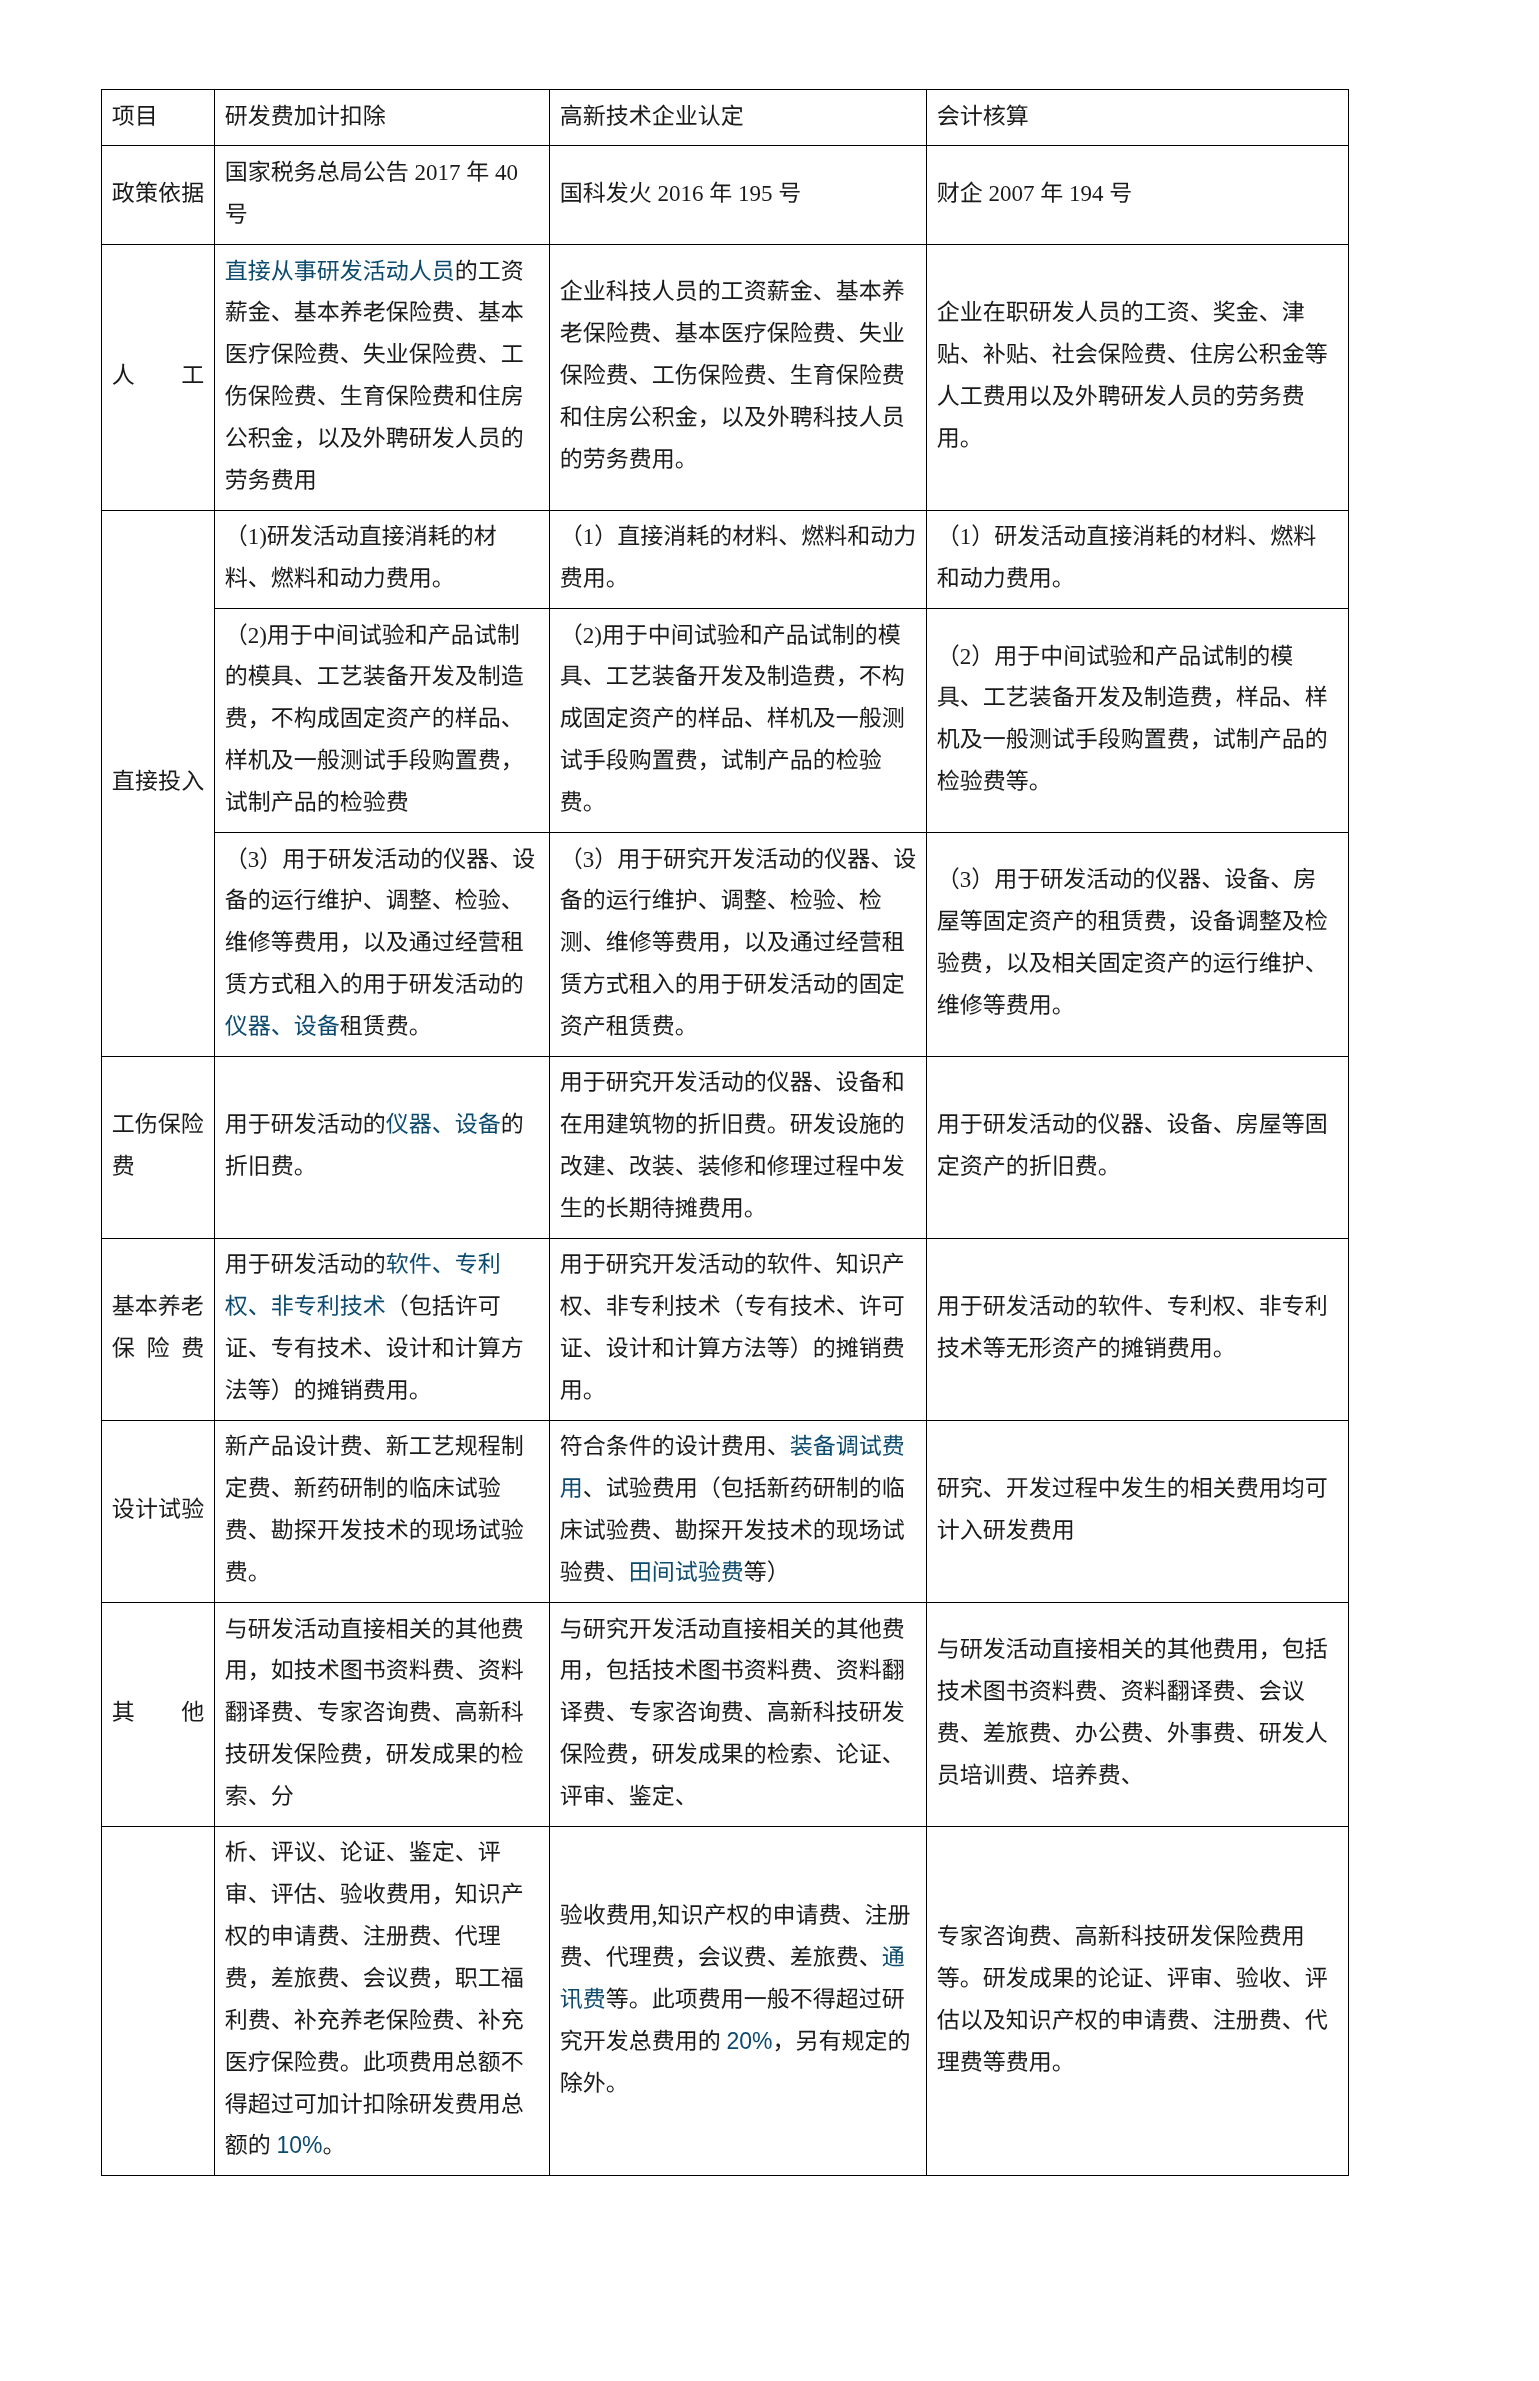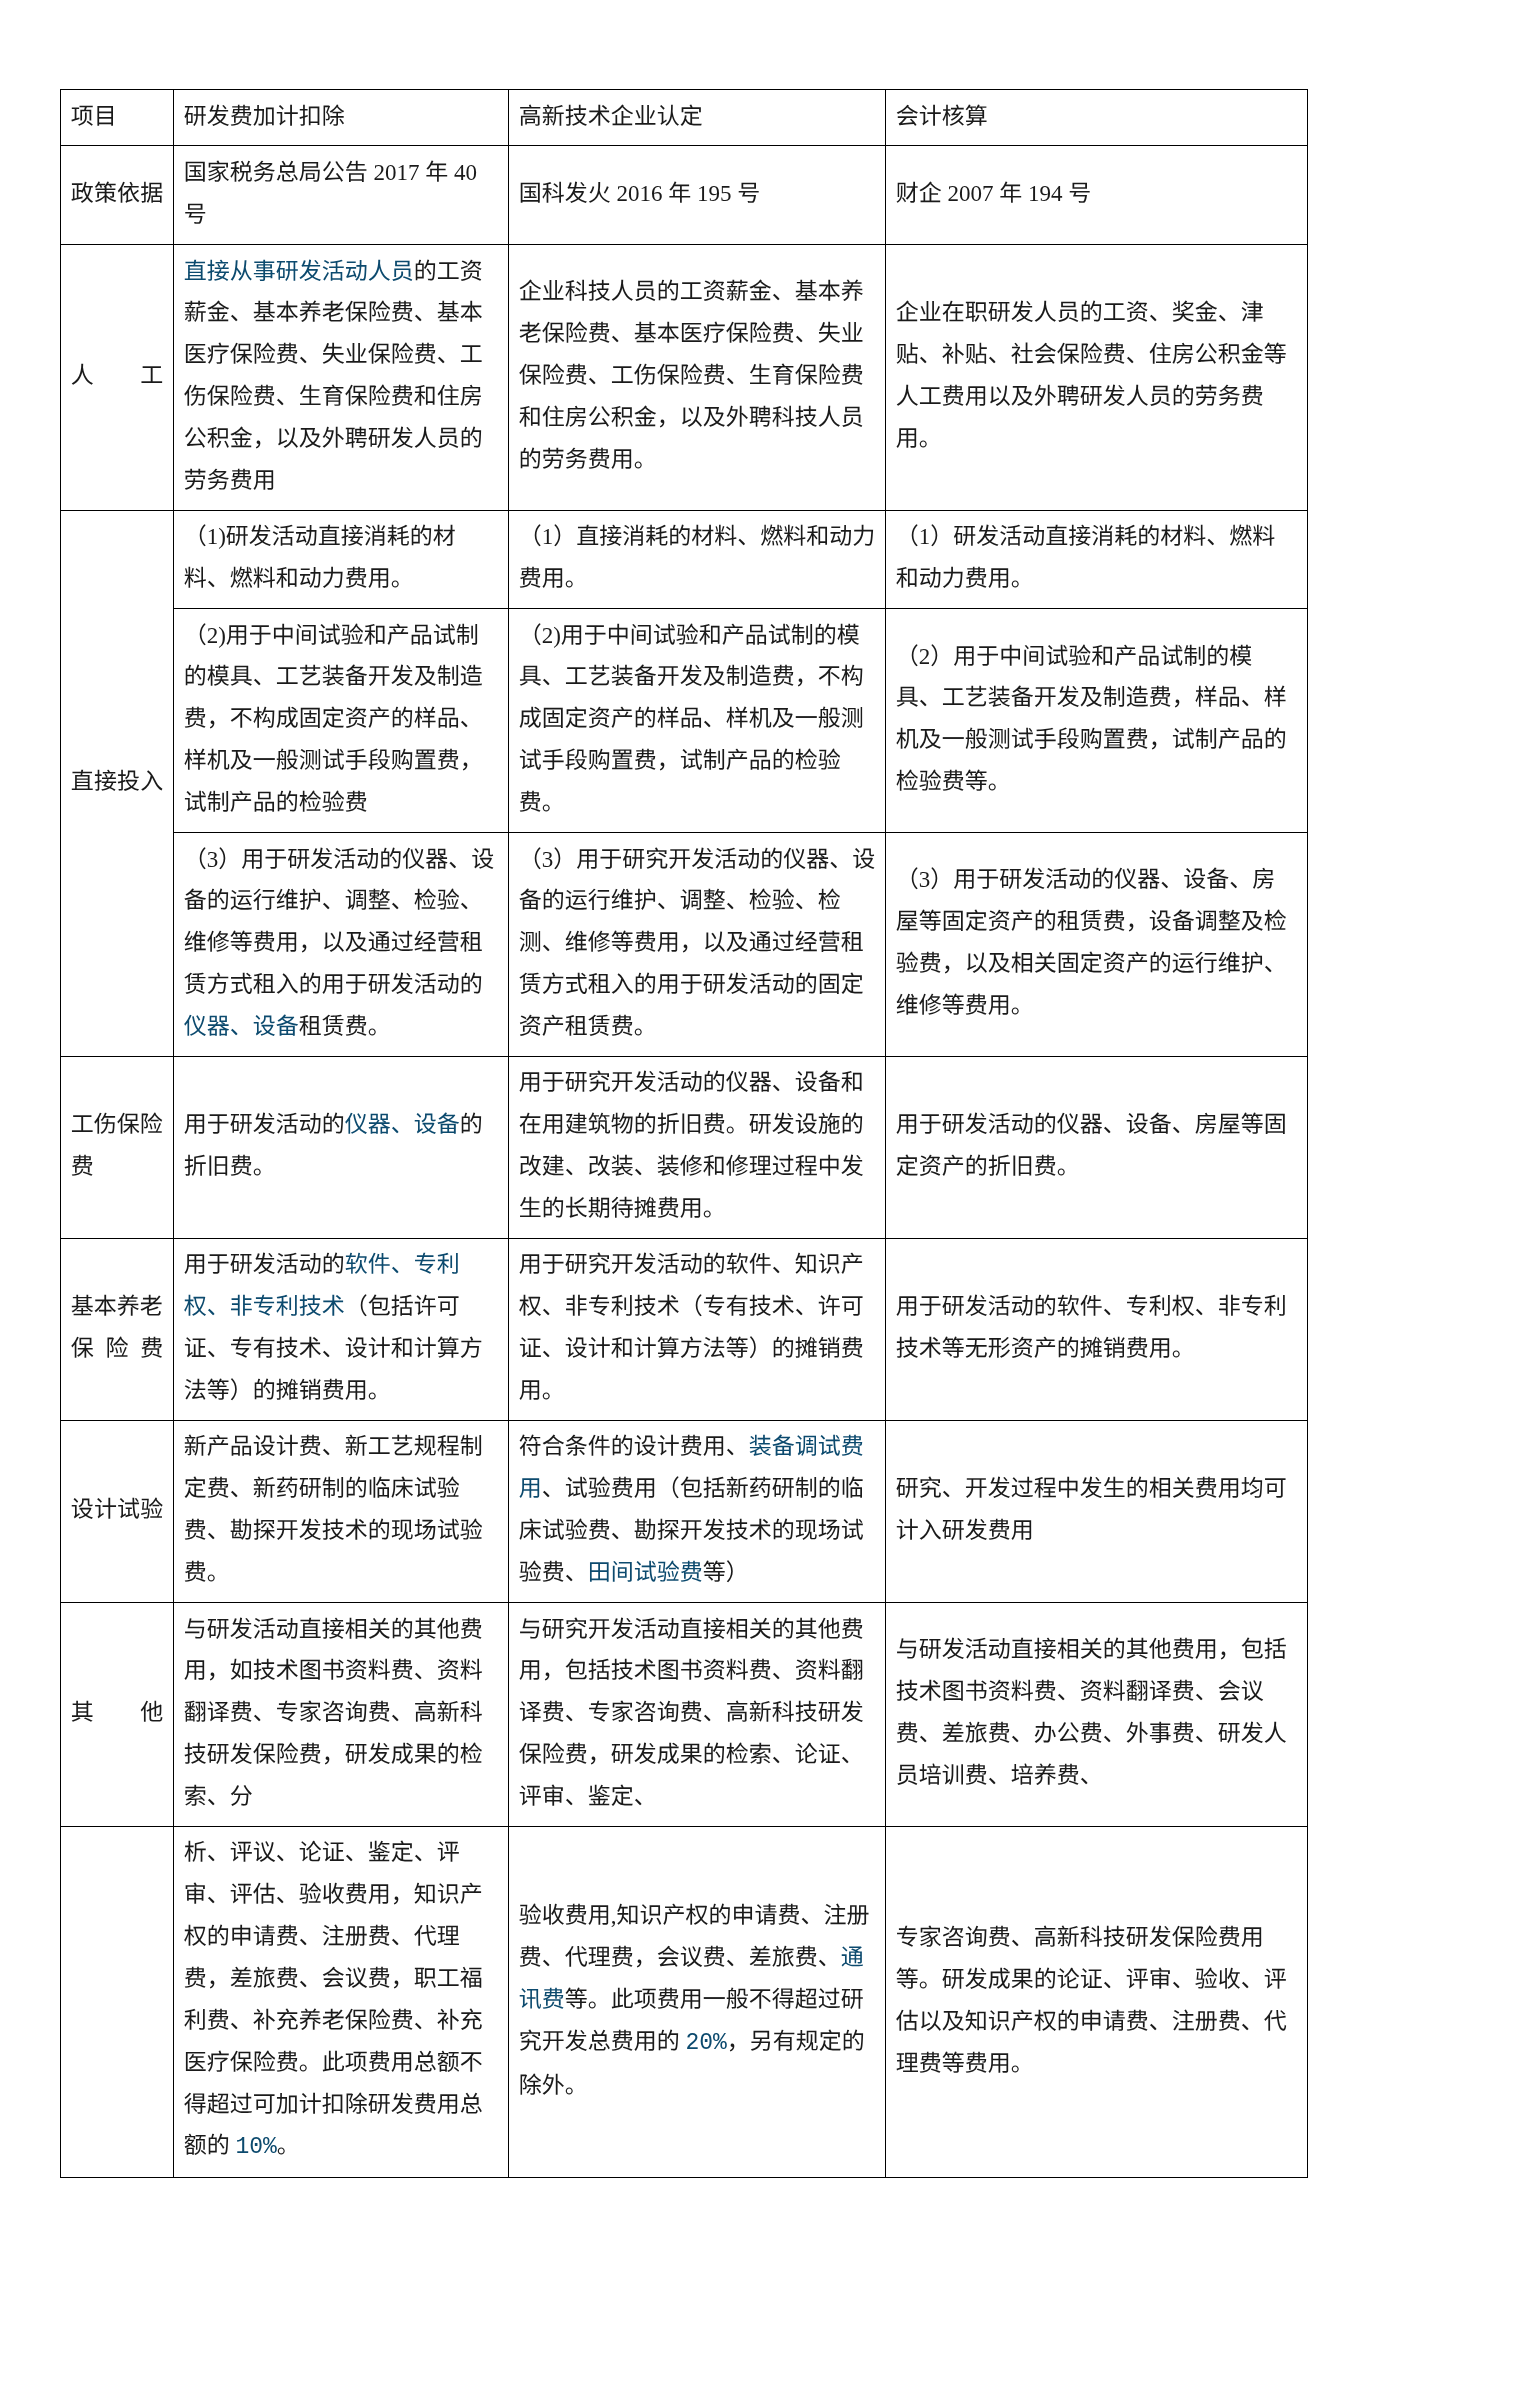--- a/index.html
+++ b/index.html
@@ -13,21 +13,21 @@
     height: 2381px;
     font-family: "Liberation Serif", "DejaVu Serif", serif;
     color: #1a1a1a;
     -webkit-font-smoothing: antialiased;
   }
   .page {
     position: relative;
     width: 1540px;
     height: 2293px;
     box-sizing: border-box;
-    padding: 89px 146px 0 60px;
+    padding: 89px 146px 0 101px;
   }
   table.cmp {
     border-collapse: collapse;
     width: 1247px;
     table-layout: fixed;
     border: 1.6px solid #000;
   }
   table.cmp td, table.cmp th {
     border: 1.6px solid #000;
     vertical-align: middle;
@@ -58,21 +58,21 @@
     padding-left: 11.6px;
     padding-right: 11.6px;
     vertical-align: middle;
   }
   td.body-cell { vertical-align: top; }
   .just {
     text-align: justify;
     text-justify: inter-character;
   }
   .red { color: #0c4a6e; }
-  .nowrapnum { font-family: Liberation Mono, monospace; }
+  .nowrapnum { font-family: Liberation Sans, sans-serif; }
   .blank { }
   
   .r-policy td { padding-top: 6.8px; padding-bottom: 6.8px; }
 </style>
 </head>
 <body>
 
 <div class="page">
 
   <table class="cmp">

